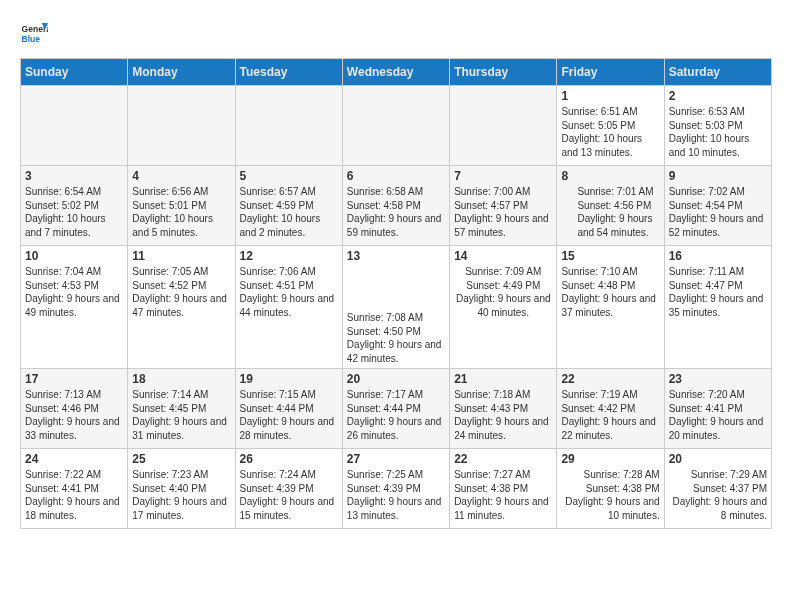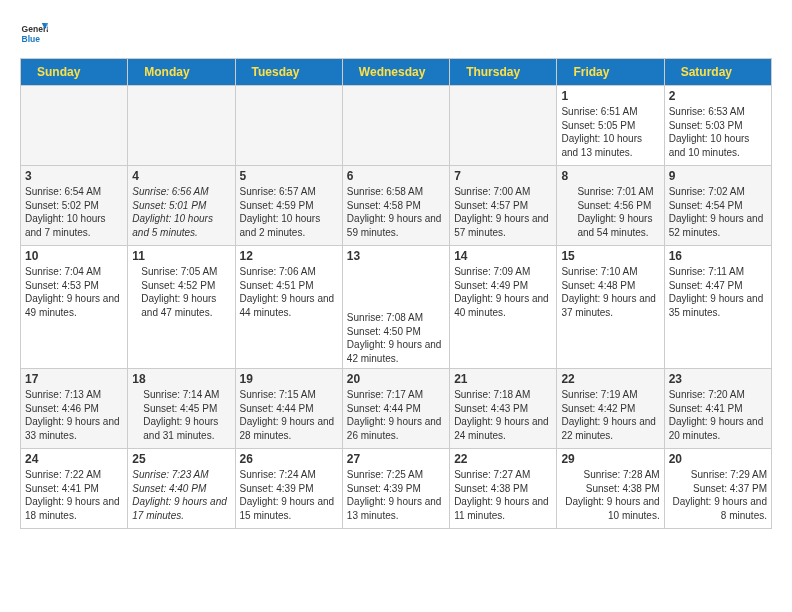--- a/index.html
+++ b/index.html
@@ -36,23 +36,23 @@
     .subtitle {
       font-size: 14px;
       color: #555;
     }
     .calendar {
       width: 100%;
       border-collapse: collapse;
     }
     .calendar th {
       background: #1a78c2;
-      color: #fde047;
+      color: #e5e5e5;
       font-size: 12px;
-      padding: 6px 16px;
+      padding: 6px 4px;
       text-align: left;
       border: 1px solid #ccc;
       font-weight: bold;
     }
     .calendar td {
       border: 1px solid #ccc;
       vertical-align: top;
       padding: 3px 4px;
       font-size: 10px;
       color: #333;
@@ -130,21 +130,21 @@
       </tr>
       <tr class="odd-row">
         <td>
           <span class="day-num">3</span>
           <div class="day-info" style="white-space: pre-line;">Sunrise: 6:54 AM
 Sunset: 5:02 PM
 Daylight: 10 hours and 7 minutes.</div>
         </td>
         <td>
           <span class="day-num">4</span>
-          <div class="day-info" style="white-space: pre-line; font-style: italic;">Sunrise: 6:56 AM
+          <div class="day-info" style="white-space: pre-line;">Sunrise: 6:56 AM
 Sunset: 5:01 PM
 Daylight: 10 hours and 5 minutes.</div>
         </td>
         <td>
           <span class="day-num">5</span>
           <div class="day-info" style="white-space: pre-line;">Sunrise: 6:57 AM
 Sunset: 4:59 PM
 Daylight: 10 hours and 2 minutes.</div>
         </td>
         <td>
@@ -174,39 +174,39 @@
       </tr>
       <tr class="even-row">
         <td>
           <span class="day-num">10</span>
           <div class="day-info" style="white-space: pre-line;">Sunrise: 7:04 AM
 Sunset: 4:53 PM
 Daylight: 9 hours and 49 minutes.</div>
         </td>
         <td>
           <span class="day-num">11</span>
-          <div class="day-info" style="white-space: pre-line; margin-left: 9px;">Sunrise: 7:05 AM
+          <div class="day-info" style="white-space: pre-line;">Sunrise: 7:05 AM
 Sunset: 4:52 PM
 Daylight: 9 hours and 47 minutes.</div>
         </td>
         <td>
           <span class="day-num">12</span>
           <div class="day-info" style="white-space: pre-line;">Sunrise: 7:06 AM
 Sunset: 4:51 PM
 Daylight: 9 hours and 44 minutes.</div>
         </td>
         <td>
           <span class="day-num">13</span>
           <div class="day-info" style="white-space: pre-line; margin-top: 48px;">Sunrise: 7:08 AM
 Sunset: 4:50 PM
 Daylight: 9 hours and 42 minutes.</div>
         </td>
         <td>
           <span class="day-num">14</span>
-          <div class="day-info" style="white-space: pre-line;">Sunrise: 7:09 AM
+          <div class="day-info" style="white-space: pre-line; text-align: center;">Sunrise: 7:09 AM
 Sunset: 4:49 PM
 Daylight: 9 hours and 40 minutes.</div>
         </td>
         <td>
           <span class="day-num">15</span>
           <div class="day-info" style="white-space: pre-line;">Sunrise: 7:10 AM
 Sunset: 4:48 PM
 Daylight: 9 hours and 37 minutes.</div>
         </td>
         <td>
@@ -218,21 +218,21 @@
       </tr>
       <tr class="odd-row">
         <td>
           <span class="day-num">17</span>
           <div class="day-info" style="white-space: pre-line;">Sunrise: 7:13 AM
 Sunset: 4:46 PM
 Daylight: 9 hours and 33 minutes.</div>
         </td>
         <td>
           <span class="day-num">18</span>
-          <div class="day-info" style="white-space: pre-line; margin-left: 11px;">Sunrise: 7:14 AM
+          <div class="day-info" style="white-space: pre-line;">Sunrise: 7:14 AM
 Sunset: 4:45 PM
 Daylight: 9 hours and 31 minutes.</div>
         </td>
         <td>
           <span class="day-num">19</span>
           <div class="day-info" style="white-space: pre-line;">Sunrise: 7:15 AM
 Sunset: 4:44 PM
 Daylight: 9 hours and 28 minutes.</div>
         </td>
         <td>
@@ -262,21 +262,21 @@
       </tr>
       <tr class="even-row">
         <td>
           <span class="day-num">24</span>
           <div class="day-info" style="white-space: pre-line;">Sunrise: 7:22 AM
 Sunset: 4:41 PM
 Daylight: 9 hours and 18 minutes.</div>
         </td>
         <td>
           <span class="day-num">25</span>
-          <div class="day-info" style="white-space: pre-line; font-style: italic;">Sunrise: 7:23 AM
+          <div class="day-info" style="white-space: pre-line;">Sunrise: 7:23 AM
 Sunset: 4:40 PM
 Daylight: 9 hours and 17 minutes.</div>
         </td>
         <td>
           <span class="day-num">26</span>
           <div class="day-info" style="white-space: pre-line;">Sunrise: 7:24 AM
 Sunset: 4:39 PM
 Daylight: 9 hours and 15 minutes.</div>
         </td>
         <td>

